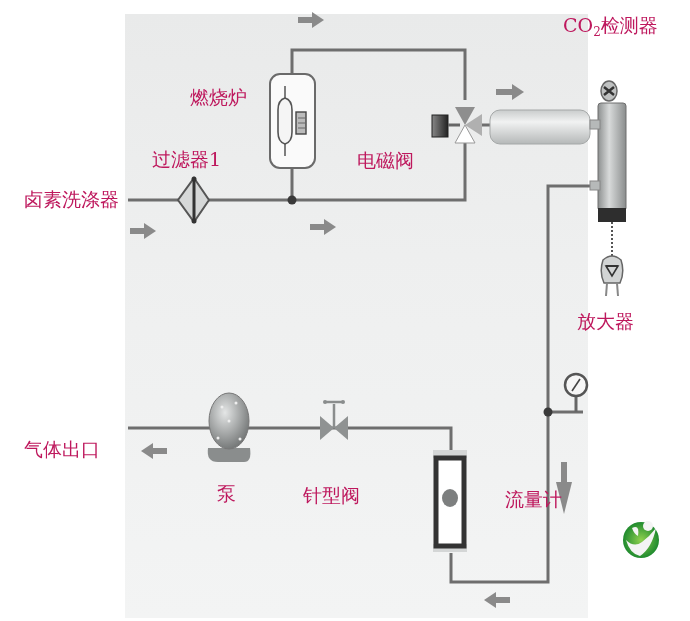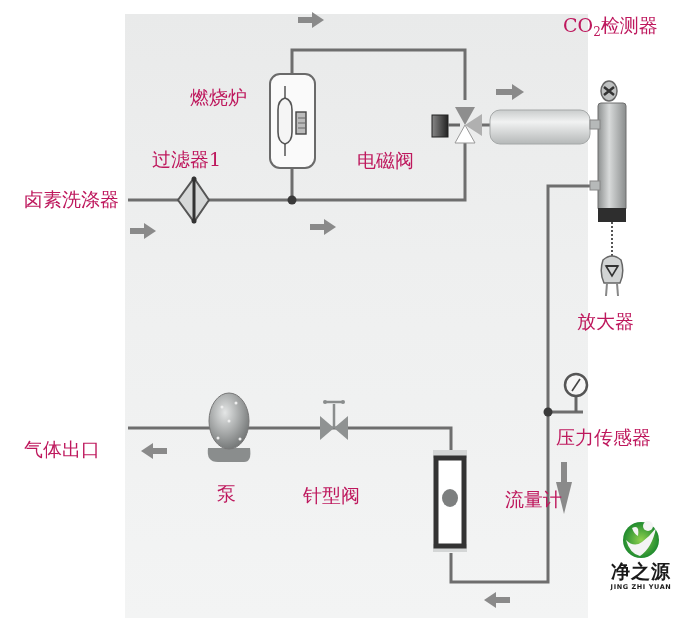--- a/index.html
+++ b/index.html
@@ -161,23 +161,17 @@
     </g>
   </svg>
 
   <div class="lbl" style="left:24px; top:190px;">卤素洗涤器</div>
   <div class="lbl" style="left:24px; top:432px;margin-top:8px;">气体出口</div>
   <div class="lbl" style="left:152px; top:150px;">过滤器1</div>
   <div class="lbl" style="left:190px; top:88px;">燃烧炉</div>
   <div class="lbl" style="left:357px; top:116px;margin-top:35px;">电磁阀</div>
   <div class="lbl" style="left:563px; top:16px;"><span>CO</span><sub>2</sub><span>检测器</span></div>
   <div class="lbl" style="left:577px; top:312px;">放大器</div>
-  <div class="lbl" style="left:556px; top:428px;">压力传感器</div>
   <div class="lbl" style="left:467px; top:490px;margin-left:38px;">流量计</div>
   <div class="lbl" style="left:303px; top:462px;margin-top:24px;">针型阀</div>
   <div class="lbl" style="left:217px; top:484px;">泵</div>
 
-  <div id="logo">
-    <div style="height:40px;"></div>
-    <div class="cn">净之源</div>
-    <div class="en">JING ZHI YUAN</div>
-  </div>
 </div>
 
 </body></html>

